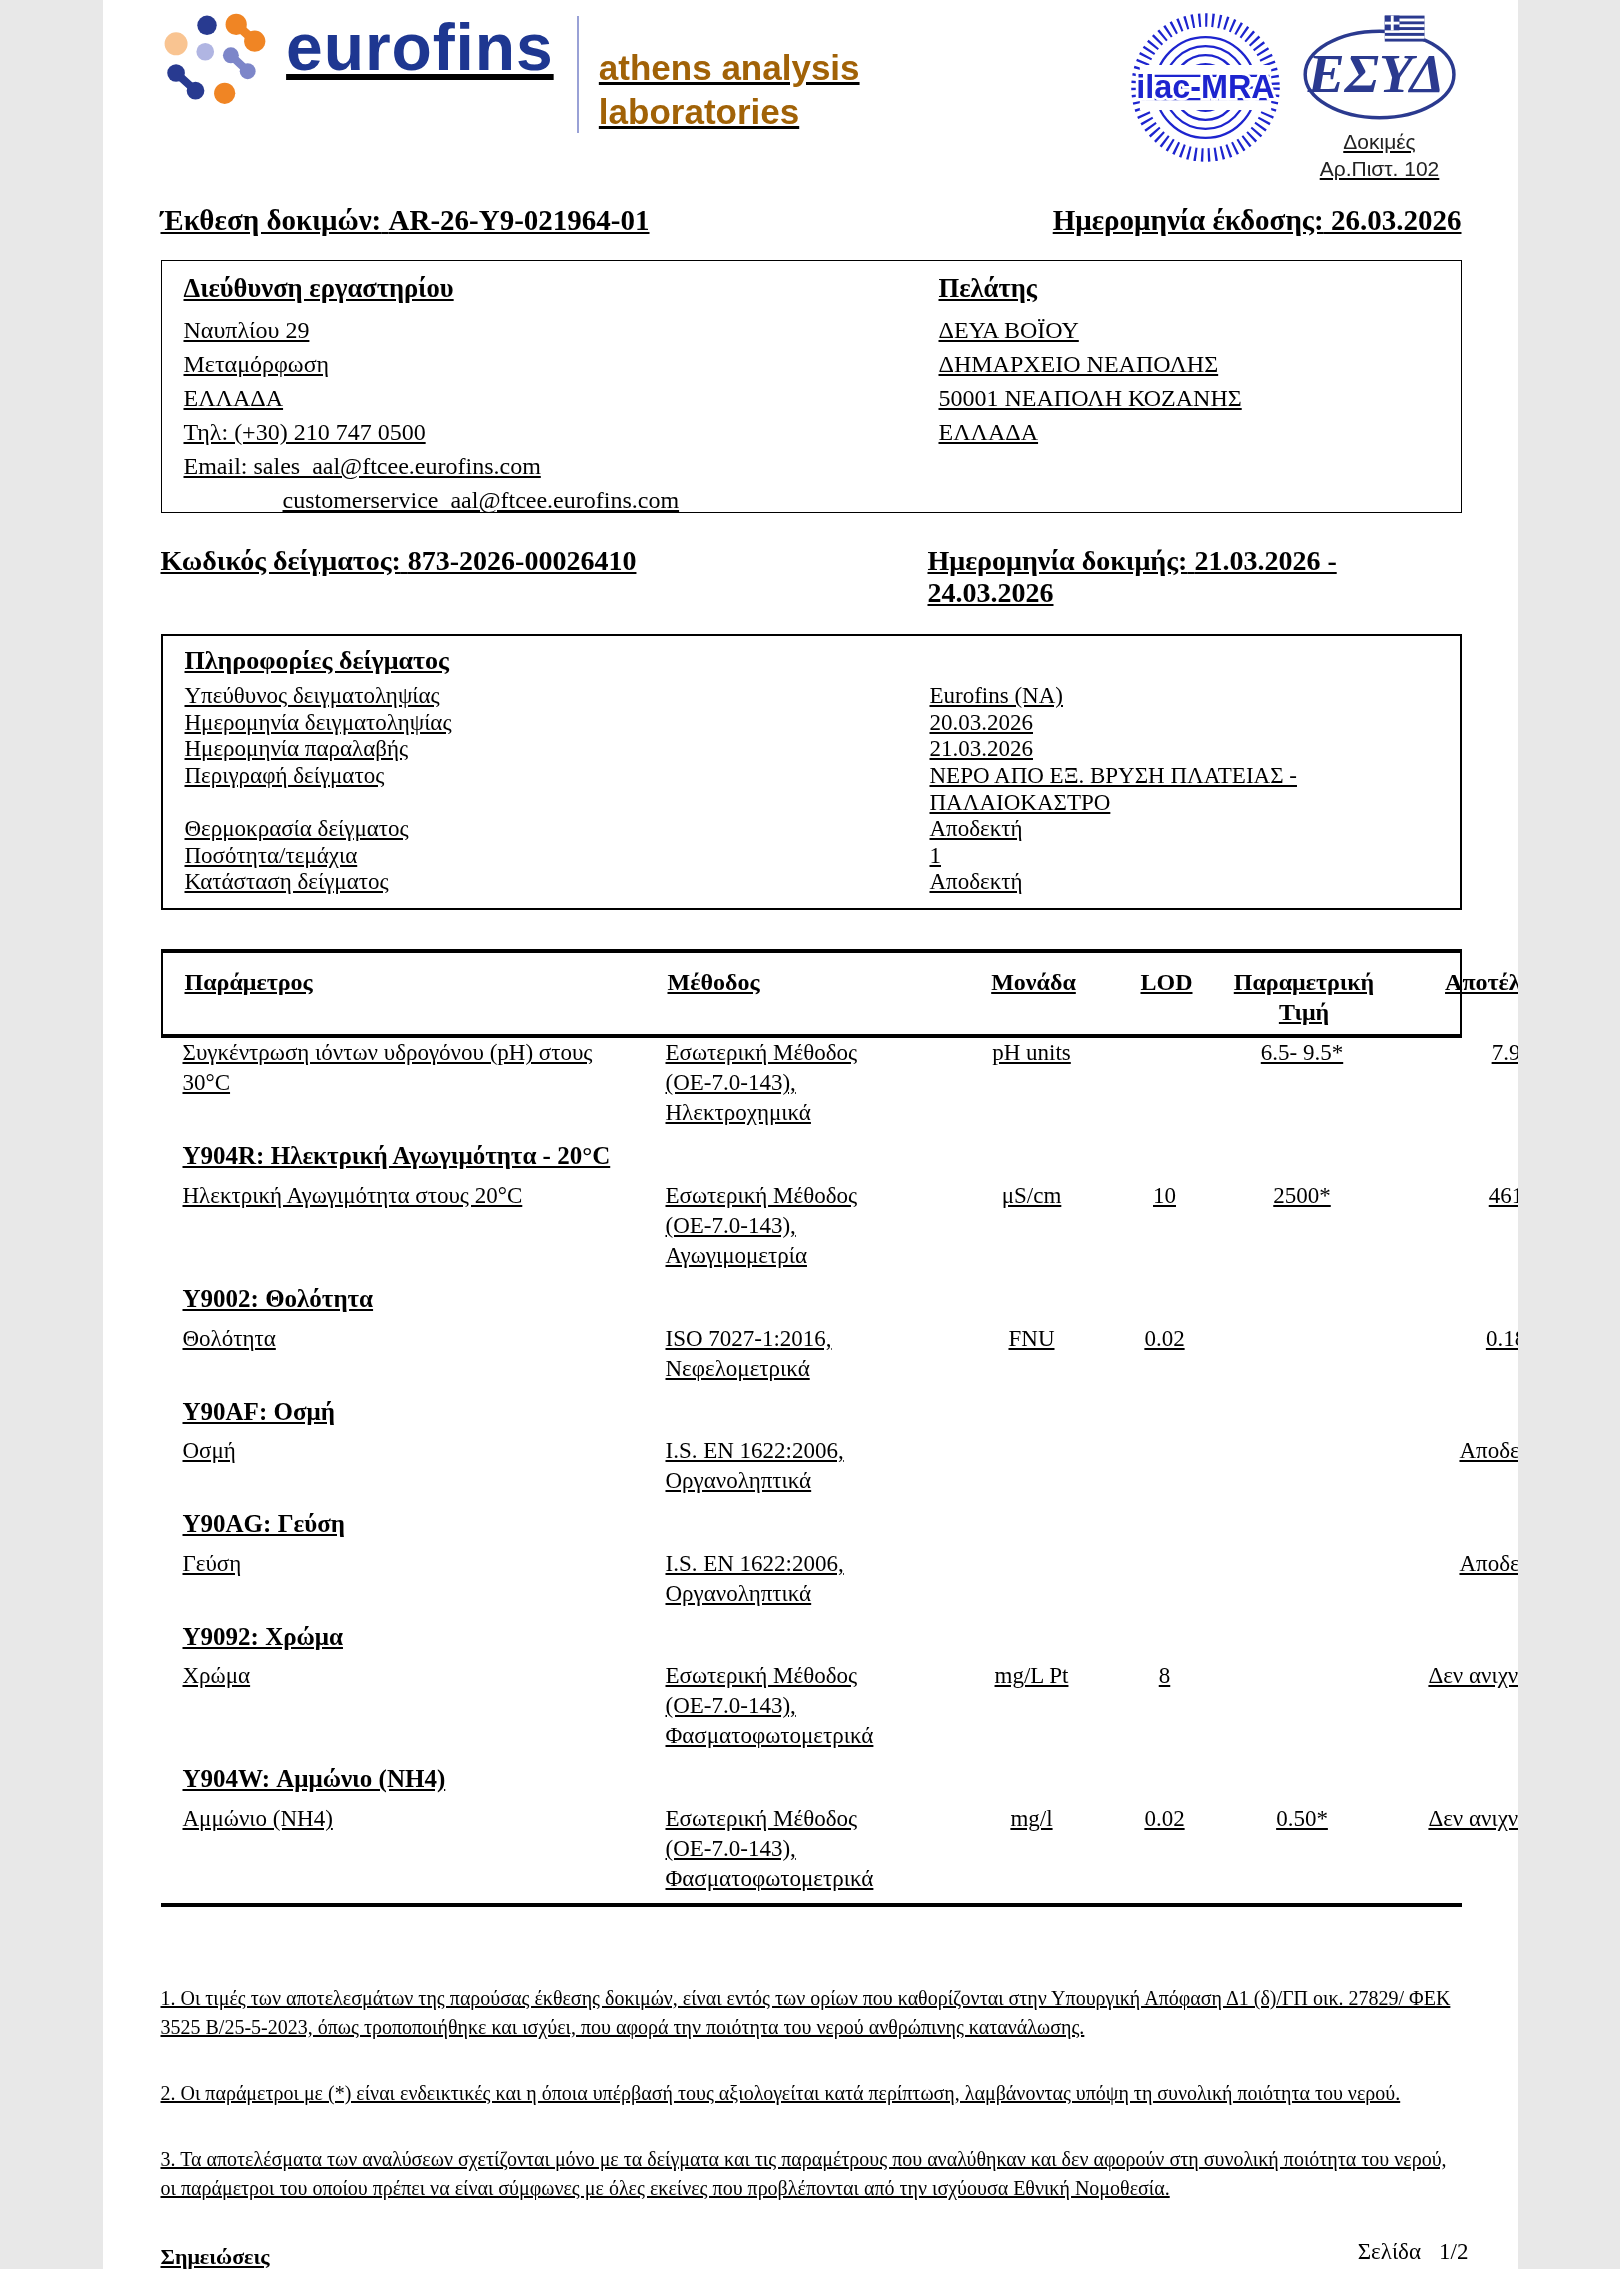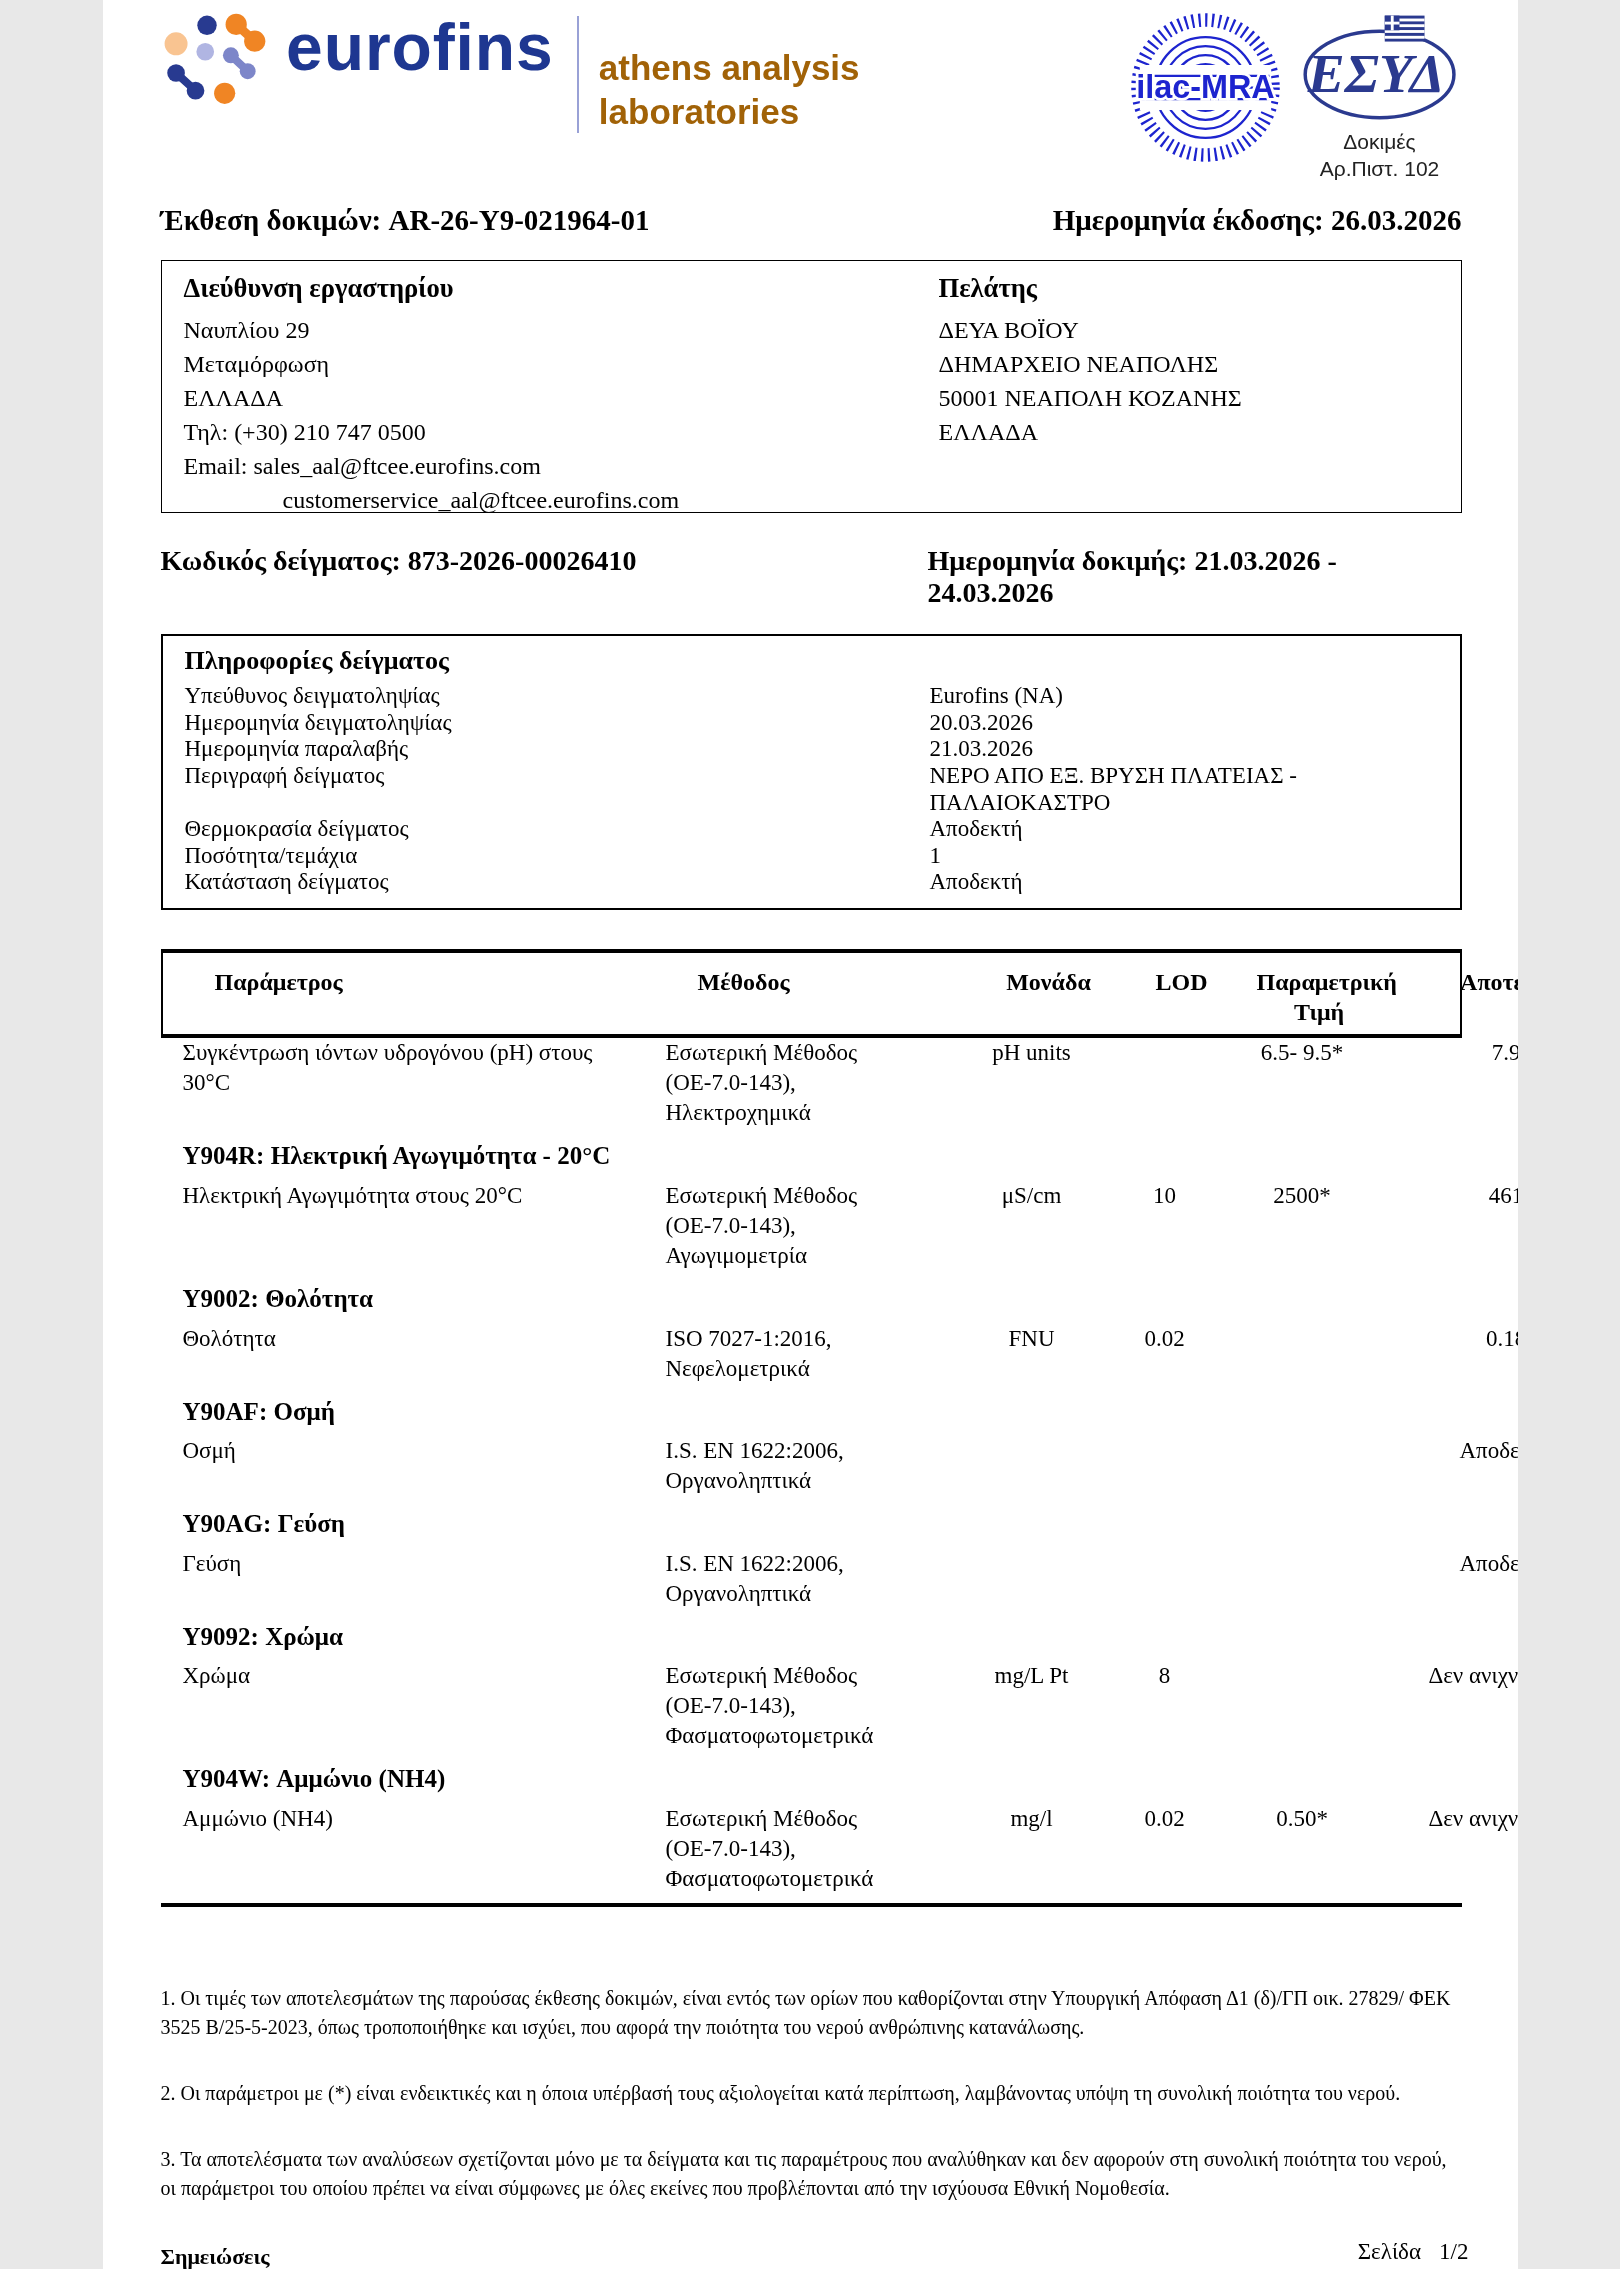--- a/index.html
+++ b/index.html
@@ -1,19 +1,19 @@
 <!DOCTYPE html>
 <html style="font-size:14px"><head>
 <meta charset="utf-8">
 <style>
   html,body{margin:0;padding:0;background:#e8e8e8;}
   .page{
     width:1415px;height:2270px;background:#ffffff;position:relative;
     font-family:"Liberation Serif","DejaVu Serif",serif;color:#000;
-    overflow:hidden;margin:0 auto;
+    overflow:hidden;margin:0 auto;text-decoration:underline;
   }
   .content{padding:0 56px 0 58px;}
 
   
   .hdr{display:flex;align-items:flex-start;padding:8.9px 56px 0 58px;height:186px;box-sizing:border-box;}
   .brand{display:flex;align-items:flex-start;}
   .dots{width:115px;height:99px;margin-top:3.5px;}
   .wordmark{font-family:"Liberation Sans","DejaVu Sans",sans-serif;font-weight:600;
     font-size:66px;color:#1e3791;letter-spacing:0.9px;line-height:1;margin:5.3px 0 0 10.6px;}
   .vdivider{width:2.7px;height:117px;background:#99a1d6;margin:7px 19.5px 0 23px;}
@@ -45,21 +45,21 @@
   .infobox{border:2.7px solid #000;margin-top:25px;box-sizing:border-box;
     padding:10.6px 0 12.4px 22px;}
   .info-title{font-weight:700;font-size:26px;margin-bottom:7px;}
   .info-row{display:grid;grid-template-columns:745px 1fr;font-size:23px;line-height:26.6px;}
 
   
   .t-grid{display:grid;grid-template-columns:483px 293px 146px 120px 155px 253px 58px;}
   .thead{border:2.7px solid #000;border-top-width:4.4px;border-bottom-width:4.4px;
     margin-top:39px;box-sizing:border-box;min-height:82px;
     padding:14px 0 7px 22px;font-weight:700;font-size:24px;}
-  .thead .cell{line-height:1.25;margin-left:30px;}
+  .thead .cell{line-height:1.25;}
   .c-center{text-align:center;}
   .tbody{padding-left:0;}
   .sec-title{font-weight:700;font-size:25px;margin:14px 0 10.6px 22px;}
   .trow{font-size:23px;line-height:30px;margin-bottom:5.3px;padding-left:22px;box-sizing:content-box;}
   .trow .c-param{padding-right:40px;}
   .trow .c-method{padding-right:31px;}
   .t-bottom{height:4.4px;background:#000;margin-top:8.9px;}
 
   
   .footnotes{margin-top:77px;font-size:20px;line-height:1.45;}

